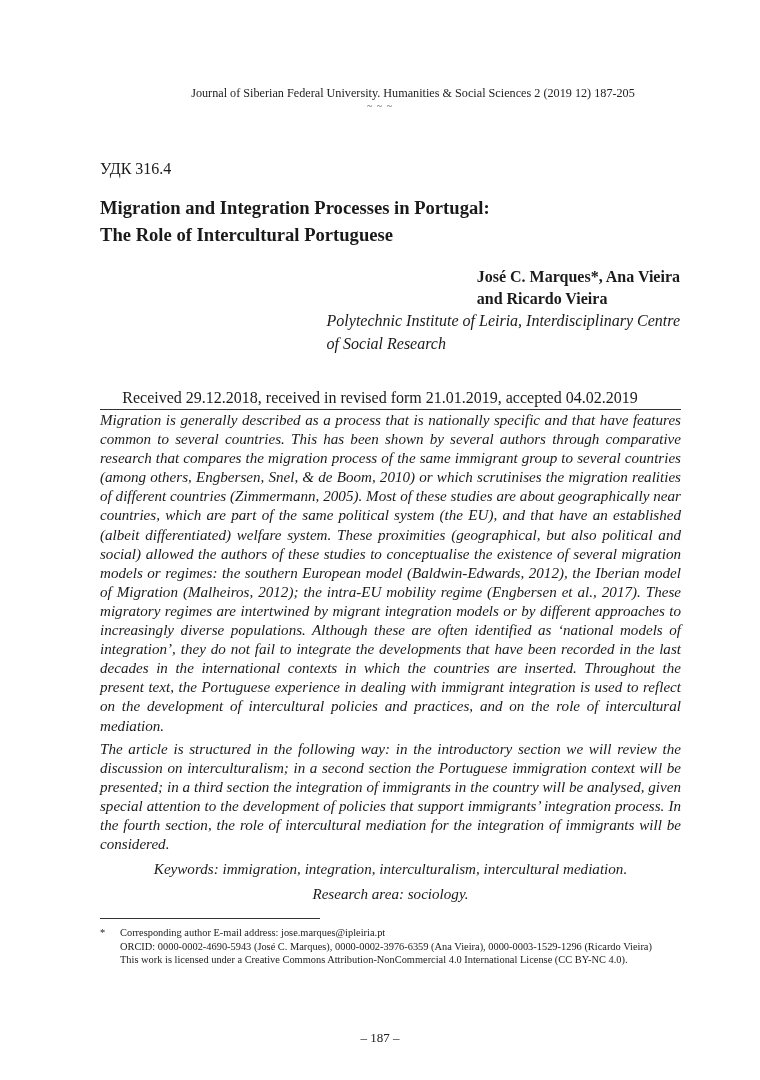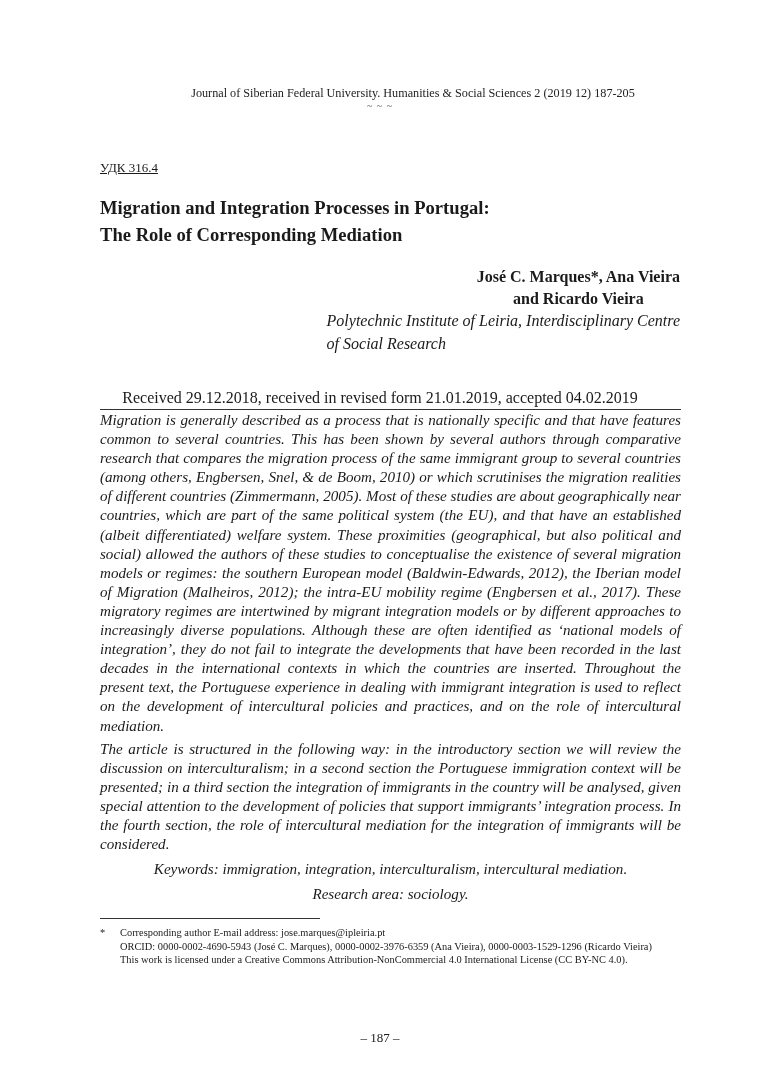--- a/index.html
+++ b/index.html
@@ -8,27 +8,27 @@
       font-family: "Liberation Serif", "DejaVu Serif", serif; color: #1a1a1a;
     }
     .running-head {
       position: absolute; top: 86px; left: 0; width: 760px; text-align: center;
       font-size: 12.2px; color: #222; padding-left: 33px;
     }
     .tilde {
       position: absolute; top: 100px; left: 0; width: 760px; text-align: center;
       font-size: 10px; color: #555; letter-spacing: 1px;
     }
-    .udk { position: absolute; top: 160px; left: 100px; font-size: 13px; text-decoration: underline; }
+    .udk { position: absolute; top: 160px; left: 100px; font-size: 16px; }
     .title {
       position: absolute; top: 194px; left: 100px; width: 590px;
       font-weight: bold; font-size: 18.6px; line-height: 27px;
     }
     .authors {
-      position: absolute; top: 266px; right: 80px; text-align: center;
+      position: absolute; top: 266px; right: 80px; text-align: left;
       font-weight: bold; font-size: 16px; line-height: 22px; font-family: Liberation Serif, serif;
     }
     .affil {
       position: absolute; top: 310px; right: 80px; text-align: left;
       font-style: italic; font-size: 16px; line-height: 22.5px;
     }
     .received {
       position: absolute; top: 389px; left: 0; width: 760px; text-align: center;
       font-size: 16px;
     }
@@ -62,21 +62,21 @@
 </head>
 <body>
 
 <div class="running-head">Journal of  Siberian Federal University.  Humanities &amp; Social Sciences 2 (2019 12) 187-205</div>
 <div class="tilde">~ ~ ~</div>
 
 <div class="udk">УДК 316.4</div>
 
 <div class="title">
   <div>Migration and Integration Processes in Portugal:</div>
-  <div>The Role of Corresponding Mediation</div>
+  <div>The Role of Intercultural Portuguese</div>
 </div>
 
 <div class="authors">
   <div>José C. Marques*, Ana Vieira</div>
   <div>and Ricardo Vieira</div>
 </div>
 
 <div class="affil">
   <div>Polytechnic Institute of Leiria, Interdisciplinary Centre</div>
   <div>of Social Research</div>

